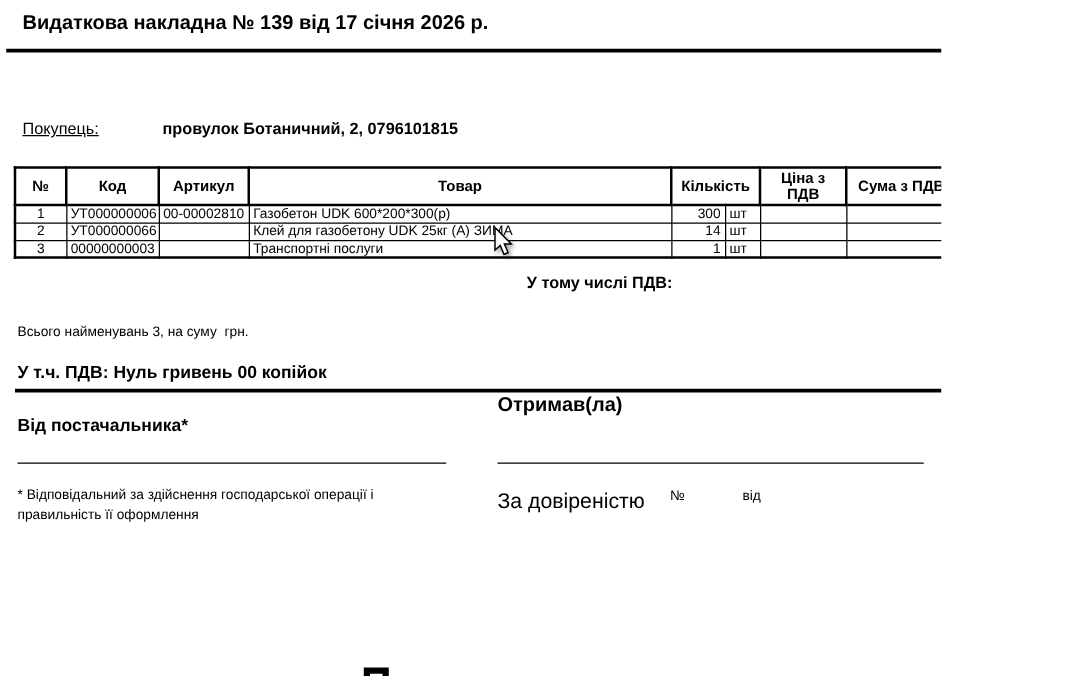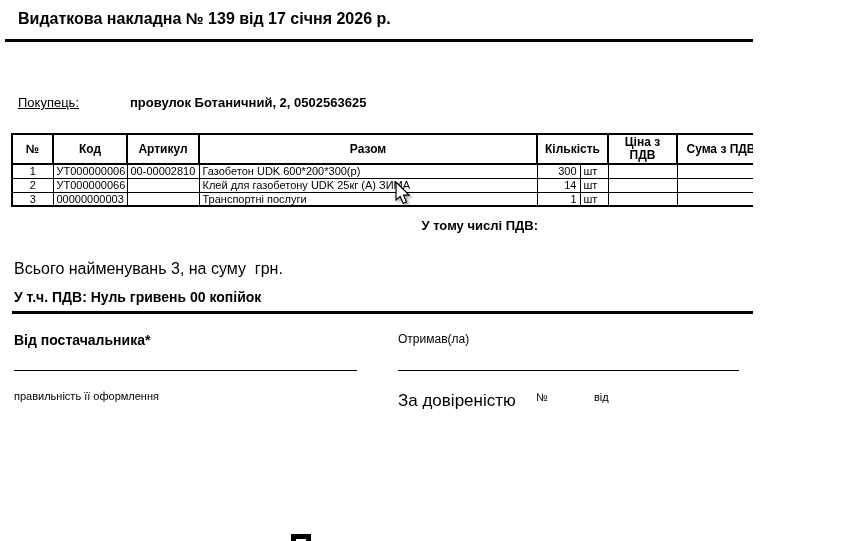--- a/index.html
+++ b/index.html
@@ -68,21 +68,21 @@
   .totals-block {
     left: 11px; top: 217px;
     width: 527px;
     text-align: right;
     font-size: 13px; font-weight: bold;
     line-height: 17px;
   }
 
   .items-summary {
     left: 14px; top: 260px;
-    font-size: 16px;
+    font-size: 11px;
   }
   .amount-words {
     left: 14px; top: 272px;
     font-size: 14px; font-weight: bold;
   }
   .vat-words {
     left: 14px; top: 289px;
     font-size: 14px; font-weight: bold;
   }
 
@@ -90,22 +90,22 @@
     left: 12px; top: 311px;
     width: 753px; height: 3px;
     background: #000;
   }
 
   .supplier-label {
     left: 14px; top: 332px;
     font-size: 14px; font-weight: bold;
   }
   .receiver-label {
-    left: 398px; top: 332px;
-    font-size: 12px; font-weight: normal;
+    left: 398px; top: 316px;
+    font-size: 16px; font-weight: bold;
   }
   .sig-line-left {
     left: 14px; top: 370px;
     width: 343px; height: 1px;
     background: #000;
   }
   .sig-line-right {
     left: 398px; top: 370px;
     width: 341px; height: 1px;
     background: #000;
@@ -140,39 +140,39 @@
 </style>
 </head>
 <body>
 
 <div class="page">
 
   <div class="abs doc-title">Видаткова накладна № 139 від 17 січня 2026 р.</div>
   <div class="abs title-rule"></div>
 
   <div class="abs buyer-label">Покупець:</div>
-  <div class="abs buyer-value">провулок Ботаничний, 2, 0502563625</div>
+  <div class="abs buyer-value">провулок Ботаничний, 2, 0796101815</div>
 
   <table class="invoice">
     <colgroup>
       <col style="width:41px">
       <col style="width:74px">
       <col style="width:72px">
       <col style="width:338px">
       <col style="width:43px">
       <col style="width:28px">
       <col style="width:69px">
       <col style="width:88px">
     </colgroup>
     <thead>
       <tr>
         <th>№</th>
         <th>Код</th>
         <th>Артикул</th>
-        <th>Разом</th>
+        <th>Товар</th>
         <th colspan="2">Кількість</th>
         <th>Ціна з ПДВ</th>
         <th>Сума з ПДВ</th>
       </tr>
     </thead>
     <tbody>
       <tr>
         <td class="c">1</td>
         <td class="l">УТ000000006</td>
         <td class="l">00-00002810</td>
@@ -214,20 +214,21 @@
 
   <div class="abs summary-rule"></div>
 
   <div class="abs supplier-label">Від постачальника*</div>
   <div class="abs receiver-label">Отримав(ла)</div>
 
   <div class="abs sig-line-left"></div>
   <div class="abs sig-line-right"></div>
 
   <div class="abs footnote">
+    <div>* Відповідальний за здійснення господарської операції і</div>
     <div>правильність її оформлення</div>
   </div>
 
   <div class="abs proxy-label">За довіреністю</div>
   <div class="abs proxy-num">№</div>
   <div class="abs proxy-from">від</div>
 
   <svg class="abs cursor" viewBox="0 0 18 26">
     <polygon points="1,0 1,18 5.2,14.4 8.2,21.5 11.5,20 8.5,13.2 14,13.2" fill="#ffffff" stroke="#000000" stroke-width="1.2" stroke-linejoin="miter"></polygon>
   </svg>

